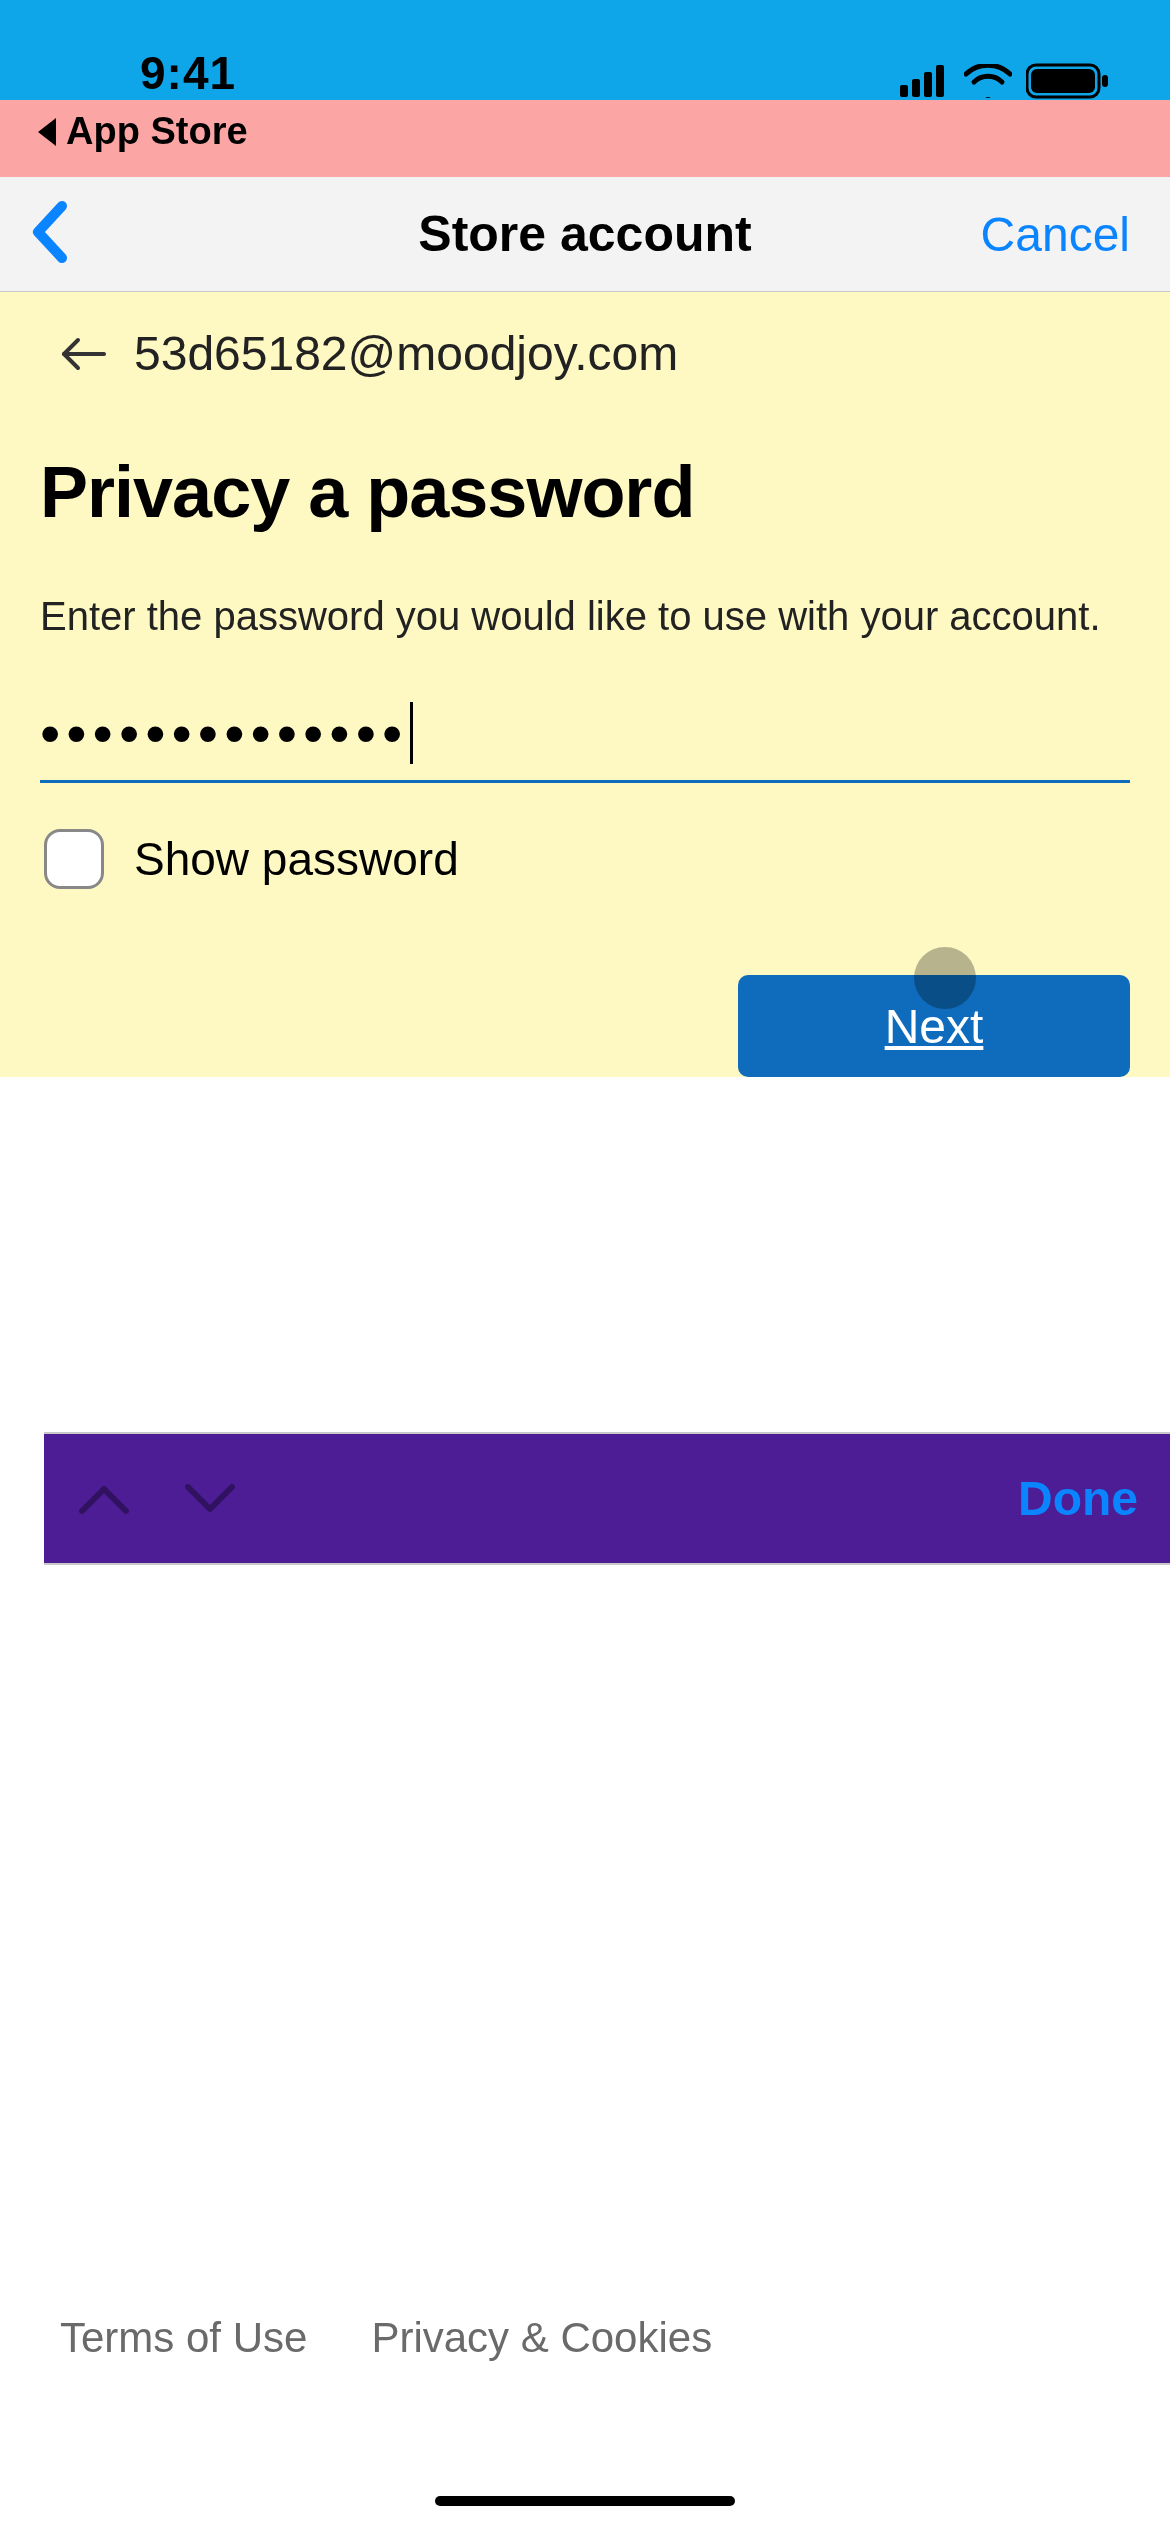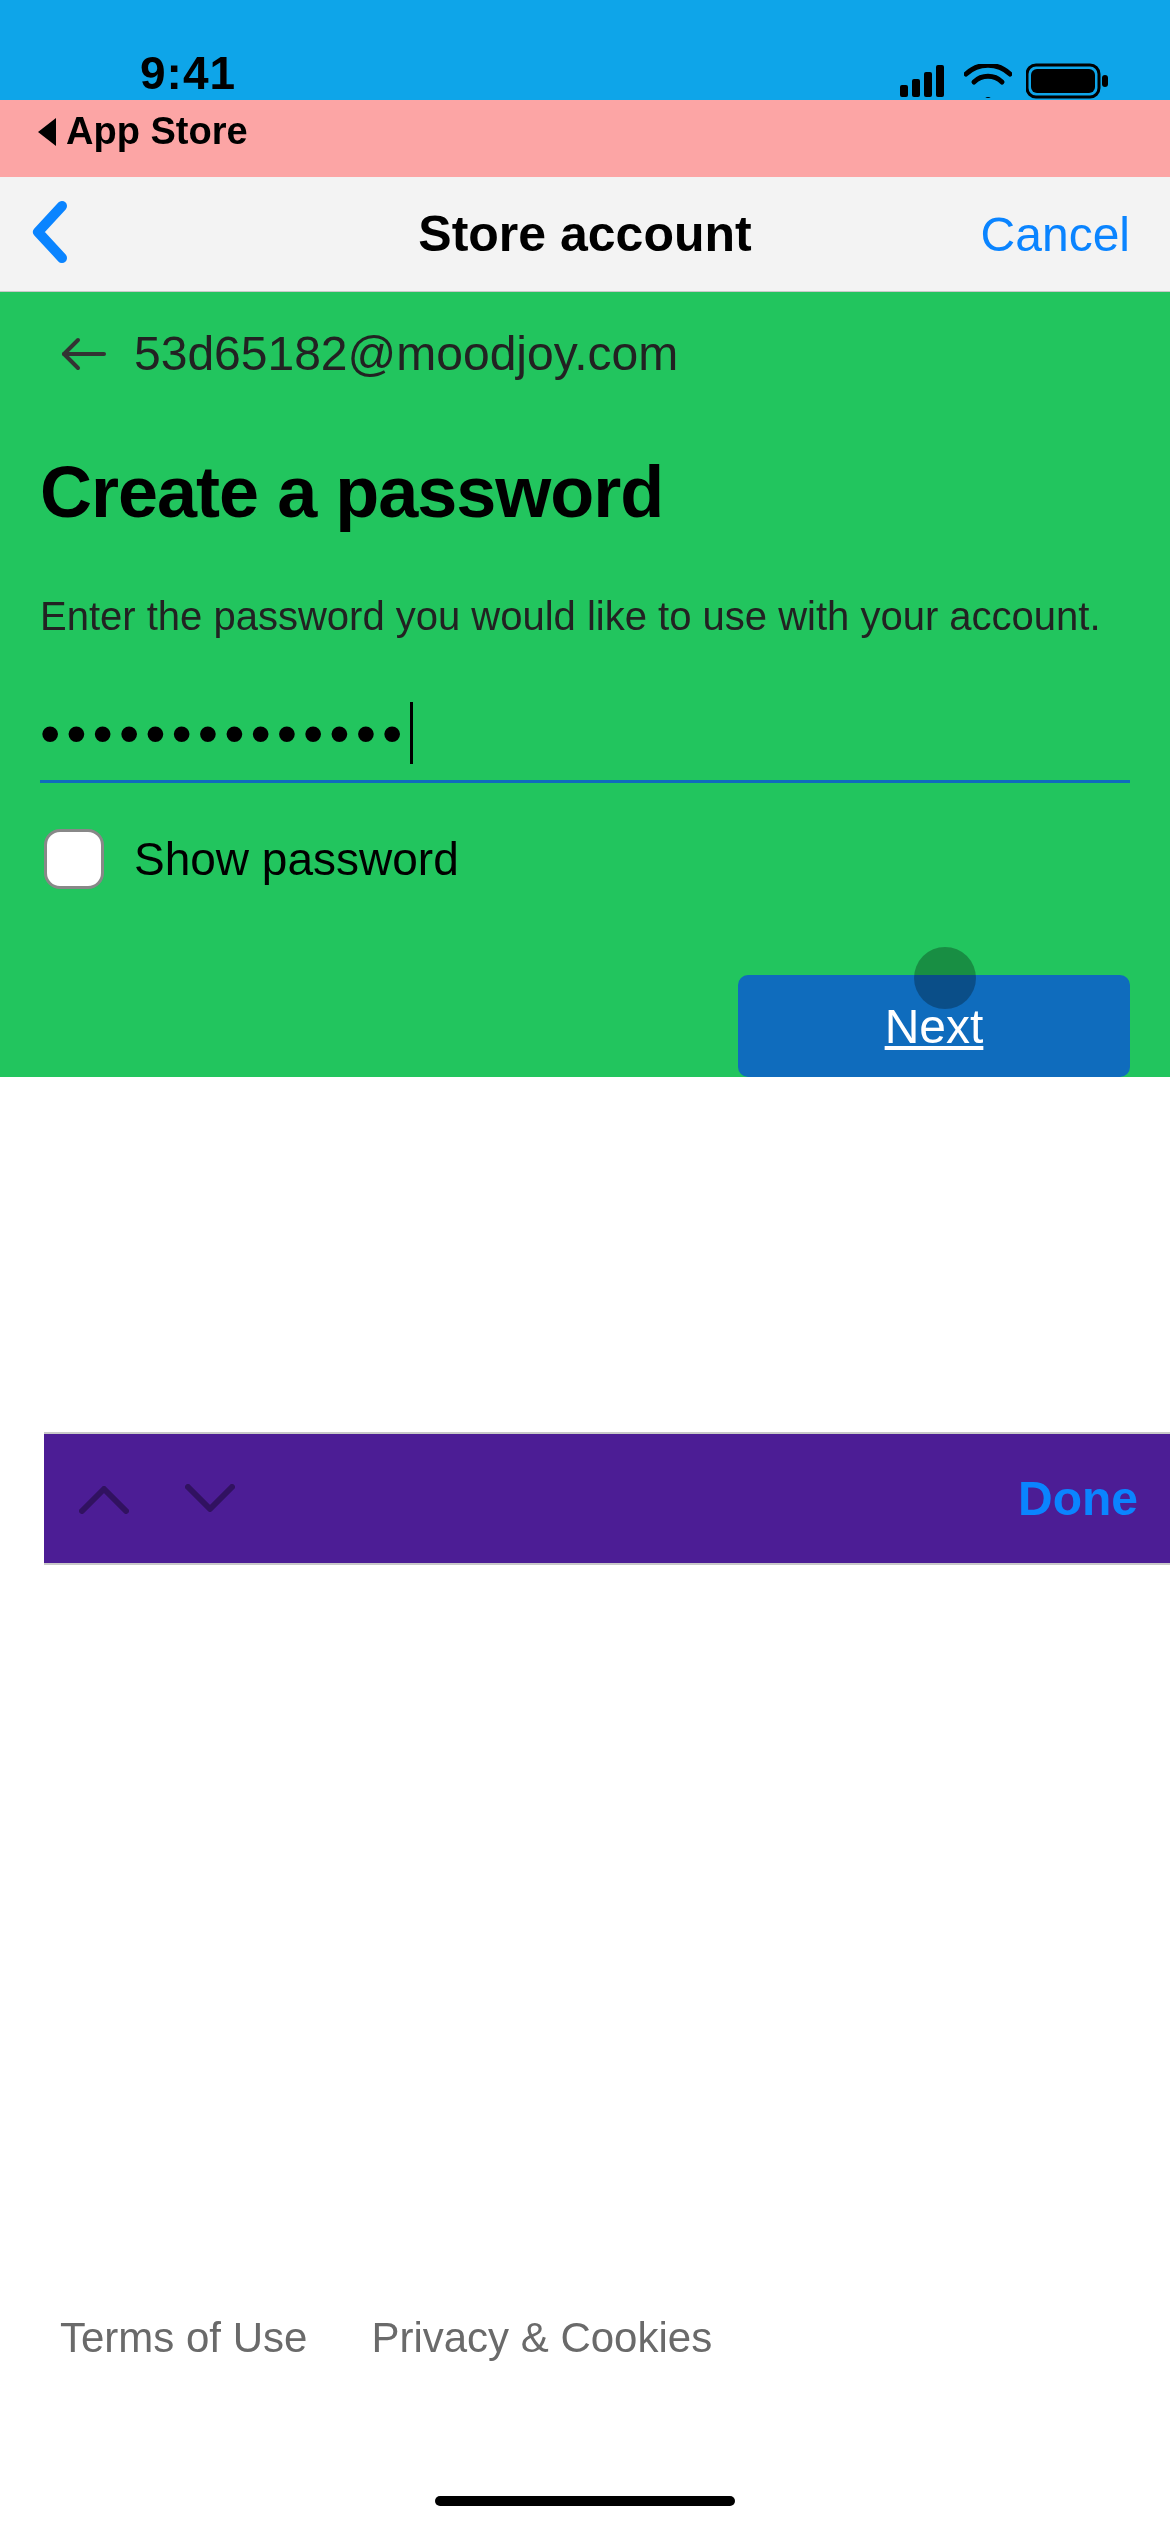--- a/index.html
+++ b/index.html
@@ -63,21 +63,21 @@
     position: absolute;
     right: 40px;
     top: 50%;
     transform: translateY(-50%);
     font-size: 48px;
     color: #0a84ff;
     font-weight: 400;
   }
 
   
-  .content { background: #22c55e; padding: 0 40px; }
+  .content { background: #fef9c3; padding: 0 40px; }
 
   .email-row {
     display: flex;
     align-items: center;
     gap: 28px;
     padding: 34px 0 30px 18px;
   }
   .email-row svg { display:block; }
   .email-text { font-size: 48px; font-weight: 400; color:#222; }
 
@@ -230,21 +230,21 @@
 <div class="content">
 
   <div class="email-row">
     <svg width="48" height="40" viewBox="0 0 48 40">
       <line x1="46" y1="20" x2="6" y2="20" stroke="#333" stroke-width="4" stroke-linecap="round"></line>
       <polyline points="20,6 6,20 20,34" fill="none" stroke="#333" stroke-width="4" stroke-linecap="round" stroke-linejoin="round"></polyline>
     </svg>
     <div class="email-text">53d65182@moodjoy.com</div>
   </div>
 
-  <div class="page-title">Create a password</div>
+  <div class="page-title">Privacy a password</div>
 
   <div class="instruction">Enter the password you would like to use with your account.</div>
 
   <div class="pw-wrap">
     <span class="pw-dots">••••••••••••••</span>
     <span class="cursor"></span>
   </div>
 
   <div class="show-pw">
     <div class="chk"></div>

